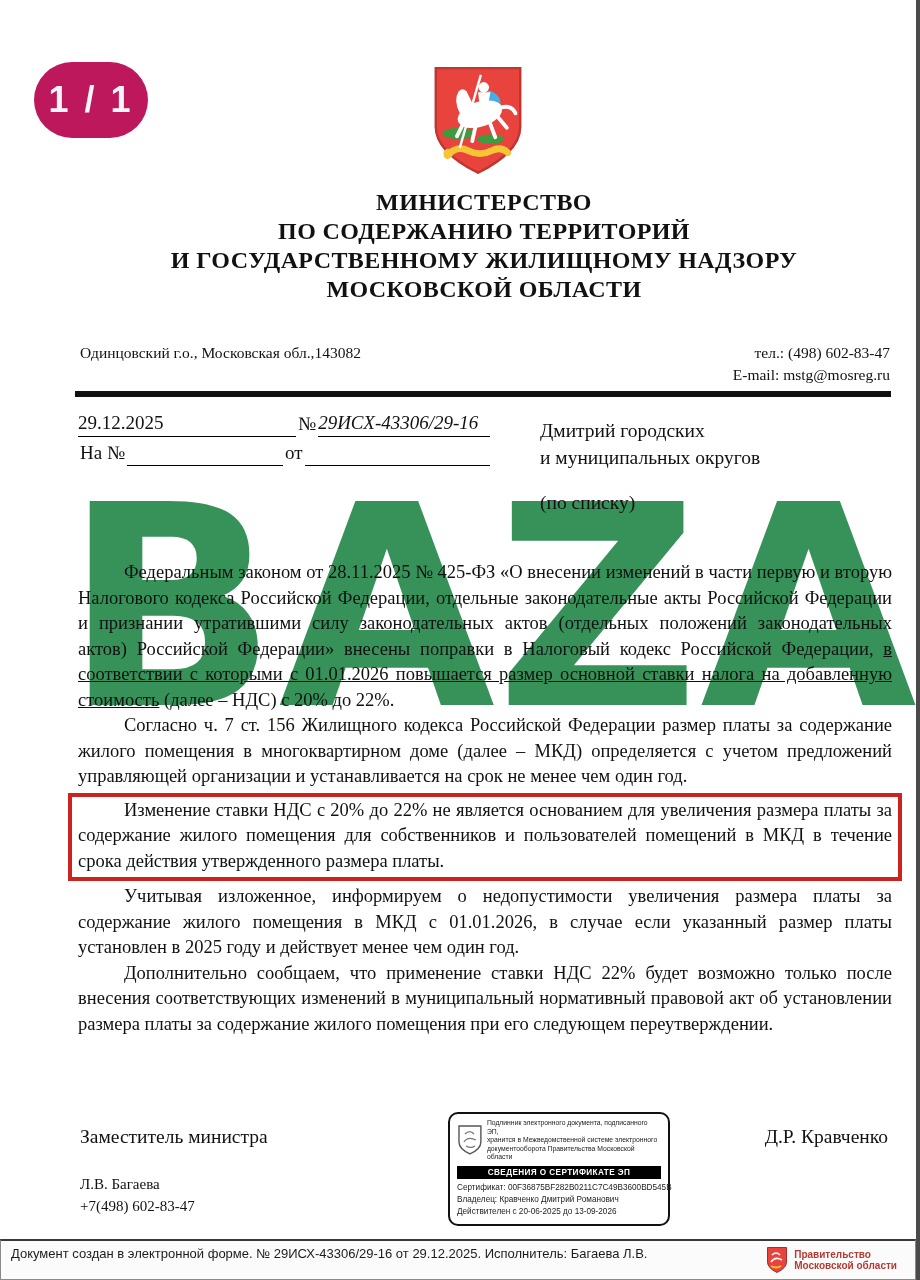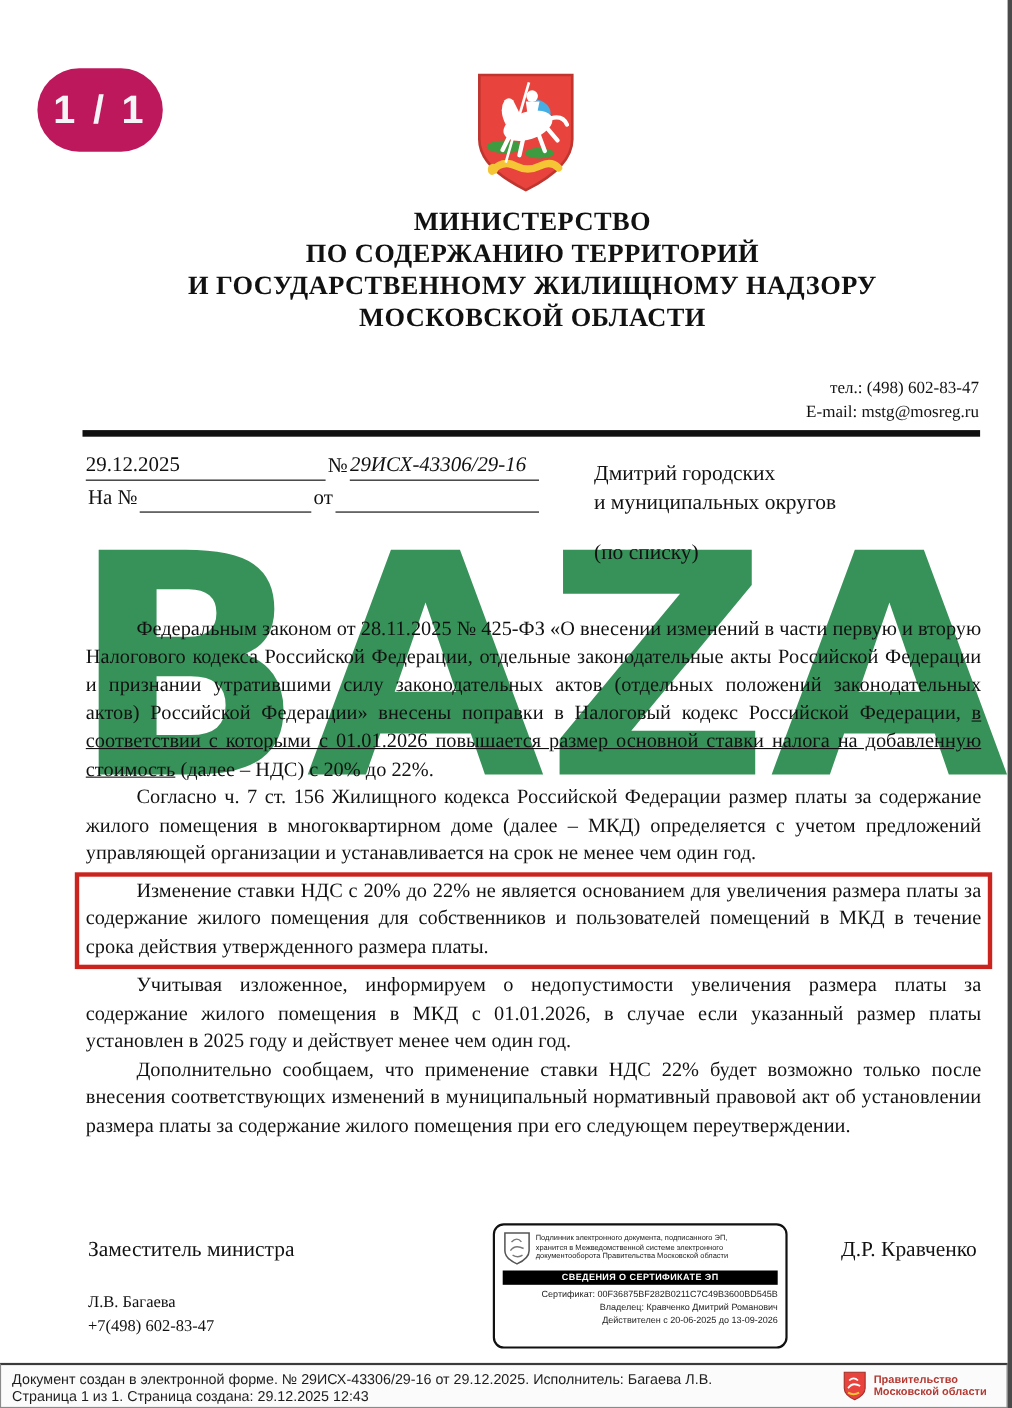--- a/index.html
+++ b/index.html
@@ -48,28 +48,28 @@
   .para { text-indent:46px; }
   .underline { text-decoration:underline; }
   .hl-box { border:4px solid #cb241f; margin:3px -10px 3px -10px; padding:1px 6px 3px 6px; }
 
   
   .sig-title { position:absolute; left:80px; top:1126px; font-size:19.5px; z-index:2; }
   .sig-name  { position:absolute; right:32px; top:1126px; font-size:19.5px; z-index:2; }
   .sig-exec  { position:absolute; left:80px; top:1176px; font-size:15px; z-index:2; }
   .sig-phone { position:absolute; left:80px; top:1198px; font-size:15px; z-index:2; }
 
-  .stamp { position:absolute; left:448px; top:1112px; width:268px; height:114px;
+  .stamp { position:absolute; left:448px; top:1112px; width:222px; height:114px;
     border:2px solid #111; border-radius:10px; padding:5px 7px 4px 7px; z-index:2;
     font-family:"Liberation Sans", sans-serif; color:#222; background:#fff; }
   .stamp-head { display:flex; align-items:center; gap:4px; }
   .stamp-head-text { font-size:6.8px; line-height:8.6px; }
   .stamp-bar { background:#000; color:#fff; font-weight:bold; font-size:8.2px;
     text-align:center; padding:2px 0; margin:4px 0 3px 0; letter-spacing:0.4px; }
-  .stamp-line { font-size:8.2px; line-height:12px; white-space:nowrap;text-align:right; }
+  .stamp-line { font-size:8.2px; line-height:12px; white-space:nowrap; }
 
   
   .footer { position:absolute; left:0px; top:1239px; width:916px; height:41px;
     border:1px solid #8a8a8a; border-top:2px solid #3a3a3a; background:#fbfbfb;
     font-family:Liberation Sans, sans-serif; z-index:4; }
   .footer-text { position:absolute; left:10px; top:5px; font-size:13px; line-height:16px; color:#1c1c1c; }
   .footer-brand { position:absolute; right:18px; top:5px; display:flex; align-items:center; gap:6px; }
   .footer-brand-text { color:#b43a33; font-size:10px; line-height:11.5px; font-weight:bold; }
 </style>
 </head>
@@ -96,20 +96,21 @@
 
 <div class="ministry">
   <div>МИНИСТЕРСТВО</div>
   <div>ПО СОДЕРЖАНИЮ ТЕРРИТОРИЙ</div>
   <div>И ГОСУДАРСТВЕННОМУ ЖИЛИЩНОМУ НАДЗОРУ</div>
   <div>МОСКОВСКОЙ ОБЛАСТИ</div>
 </div>
 
 <div class="addr-row">
   <div class="addr-left">
+    <div>Одинцовский г.о., Московская обл.,143082</div>
   </div>
   <div class="addr-right">
     <div>тел.: (498) 602-83-47</div>
     <div>E-mail: mstg@mosreg.ru</div>
   </div>
 </div>
 <div class="head-rule"></div>
 
 <div class="refblock">
   <div class="ref-row">
@@ -166,21 +167,20 @@
   </div>
   <div class="stamp-bar">СВЕДЕНИЯ О СЕРТИФИКАТЕ ЭП</div>
   <div class="stamp-line">Сертификат: 00F36875BF282B0211C7C49B3600BD545B</div>
   <div class="stamp-line">Владелец: Кравченко Дмитрий Романович</div>
   <div class="stamp-line">Действителен с 20-06-2025 до 13-09-2026</div>
 </div>
 
 <div class="footer">
   <div class="footer-text">
     <div>Документ создан в электронной форме. № 29ИСХ-43306/29-16 от 29.12.2025. Исполнитель: Багаева Л.В.</div>
-    <div>Страница 1 из 1. Страница создана: 29.12.2025 12:43</div>
   </div>
   <div class="footer-brand">
     <svg width="22" height="28" viewBox="0 0 22 28">
       <path d="M1.5 1.5 H20.5 V16 Q20.5 22 11 26.5 Q1.5 22 1.5 16 Z" fill="#e8433c" stroke="#a32f29" stroke-width="1"></path>
       <path d="M5 16 q4 -6 11 -2 M6 9 q4 -4 8 0" stroke="#ffffff" stroke-width="1.6" fill="none"></path>
       <path d="M5 20 q5 3 10 0" stroke="#f5c535" stroke-width="1.8" fill="none"></path>
     </svg>
     <div class="footer-brand-text">
       <div>Правительство</div>
       <div>Московской области</div>

